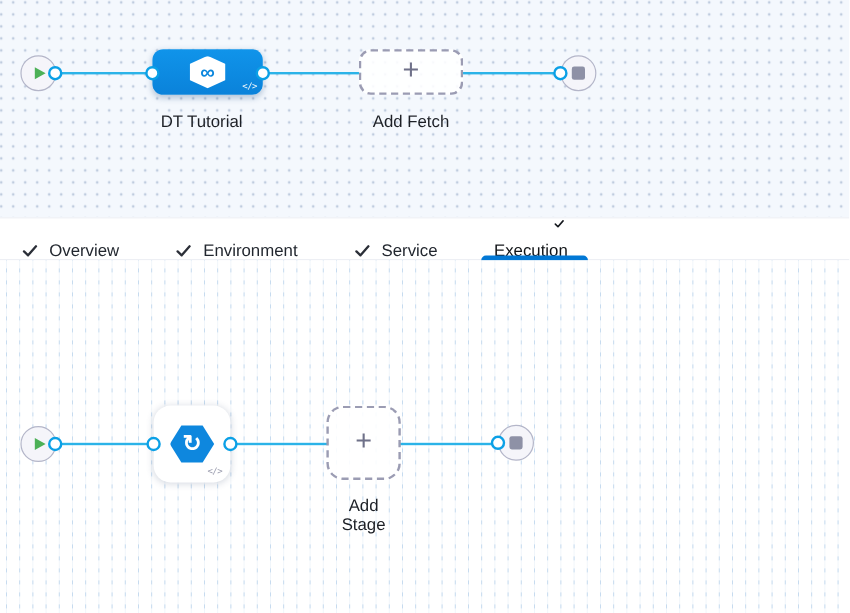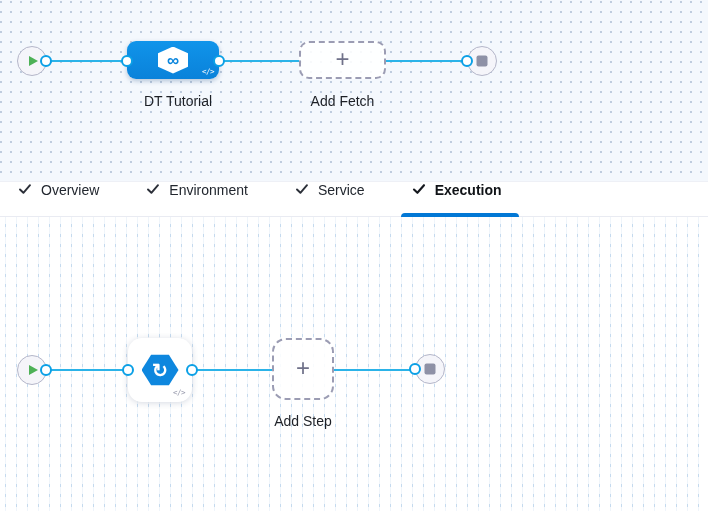--- a/index.html
+++ b/index.html
@@ -24,23 +24,23 @@
     background-size: 11px 100%, 100% 10px, 11px 100%;
     background-position: 5px 0, 0 0, 5px 0;
   }
 
   
   .tabbar {
     position:absolute; left:0; top:181px; width:708px; height:36px;
     background:#fff; border-top:1px solid #eef0f6; border-bottom:1px solid #e9ebf2;
     display:flex; align-items:stretch; padding-left:18px; gap:47px;
   }
-  .tab { position:relative; display:flex; align-items:flex-start; gap:9px;
+  .tab { position:relative; display:flex; align-items:flex-end; gap:9px;
     font-size:14px; font-weight:500; color:#22272f; cursor:pointer; white-space:nowrap; }
-  .tab.active { font-weight:700; color:#101317; }
+  .tab.active { font-weight:400; color:#101317;flex-direction:column; }
   .tab.active::after { content:""; position:absolute; left:-11px; right:-17px; bottom:-1px;
     height:4px; background:#0278d5; border-radius:4px 4px 0 0; }
   .tab svg { display:block; }
 
   
   .link { position:absolute; height:2px; background:#2bb3e8; z-index:1; }
   .port { position:absolute; width:12px; height:12px; border-radius:50%;
     background:#fff; border:2.5px solid #0ba0e6; z-index:6; }
   .endpoint { position:absolute; width:30px; height:30px; border-radius:50%;
     background:#f5f5fa; border:1px solid #b4b6c9; z-index:4; }
@@ -93,21 +93,21 @@
     <div class="port" style="left:40px; top:55px;"></div>
 
     <div class="stage-node">
       <div class="stage-hex">
         <span>∞</span>
       </div>
       <span class="code-badge">&lt;/&gt;</span>
     </div>
     <div class="port" style="left:121px; top:55px;"></div>
     <div class="port" style="left:213px; top:55px;"></div>
-    <div class="node-label" style="left:132px; top:93px; width:92px;">DT Tutorial</div>
+    <div class="node-label" style="left:122px; top:93px; width:92px;">DT Tutorial</div>
 
     <div class="add-box" style="left:299px; top:41px; width:87px; height:38px; border-radius:10px;">
       <span class="plus-glyph">+</span>
     </div>
     <div class="node-label" style="left:299px; top:93px; width:87px;">Add Fetch</div>
 
     <div class="port" style="left:461px; top:55px;"></div>
     <div class="endpoint" style="left:467px; top:46px;">
       <div class="stop-sq"></div>
     </div>
@@ -156,21 +156,21 @@
         <span>↻</span>
       </div>
       <span class="code-badge">&lt;/&gt;</span>
     </div>
     <div class="port" style="left:122px; top:147px;"></div>
     <div class="port" style="left:186px; top:147px;"></div>
 
     <div class="add-box" style="left:272px; top:121px; width:62px; height:62px; border-radius:14px;">
       <span class="plus-glyph">+</span>
     </div>
-    <div class="node-label" style="left:272px; top:196px; width:62px;">Add Step</div>
+    <div class="node-label" style="left:272px; top:196px; width:62px;">Add Stage</div>
 
     <div class="port" style="left:409px; top:146px;"></div>
     <div class="endpoint" style="left:415px; top:137px;">
       <div class="stop-sq"></div>
     </div>
   </div>
 
 </div>
 
 </body></html>

